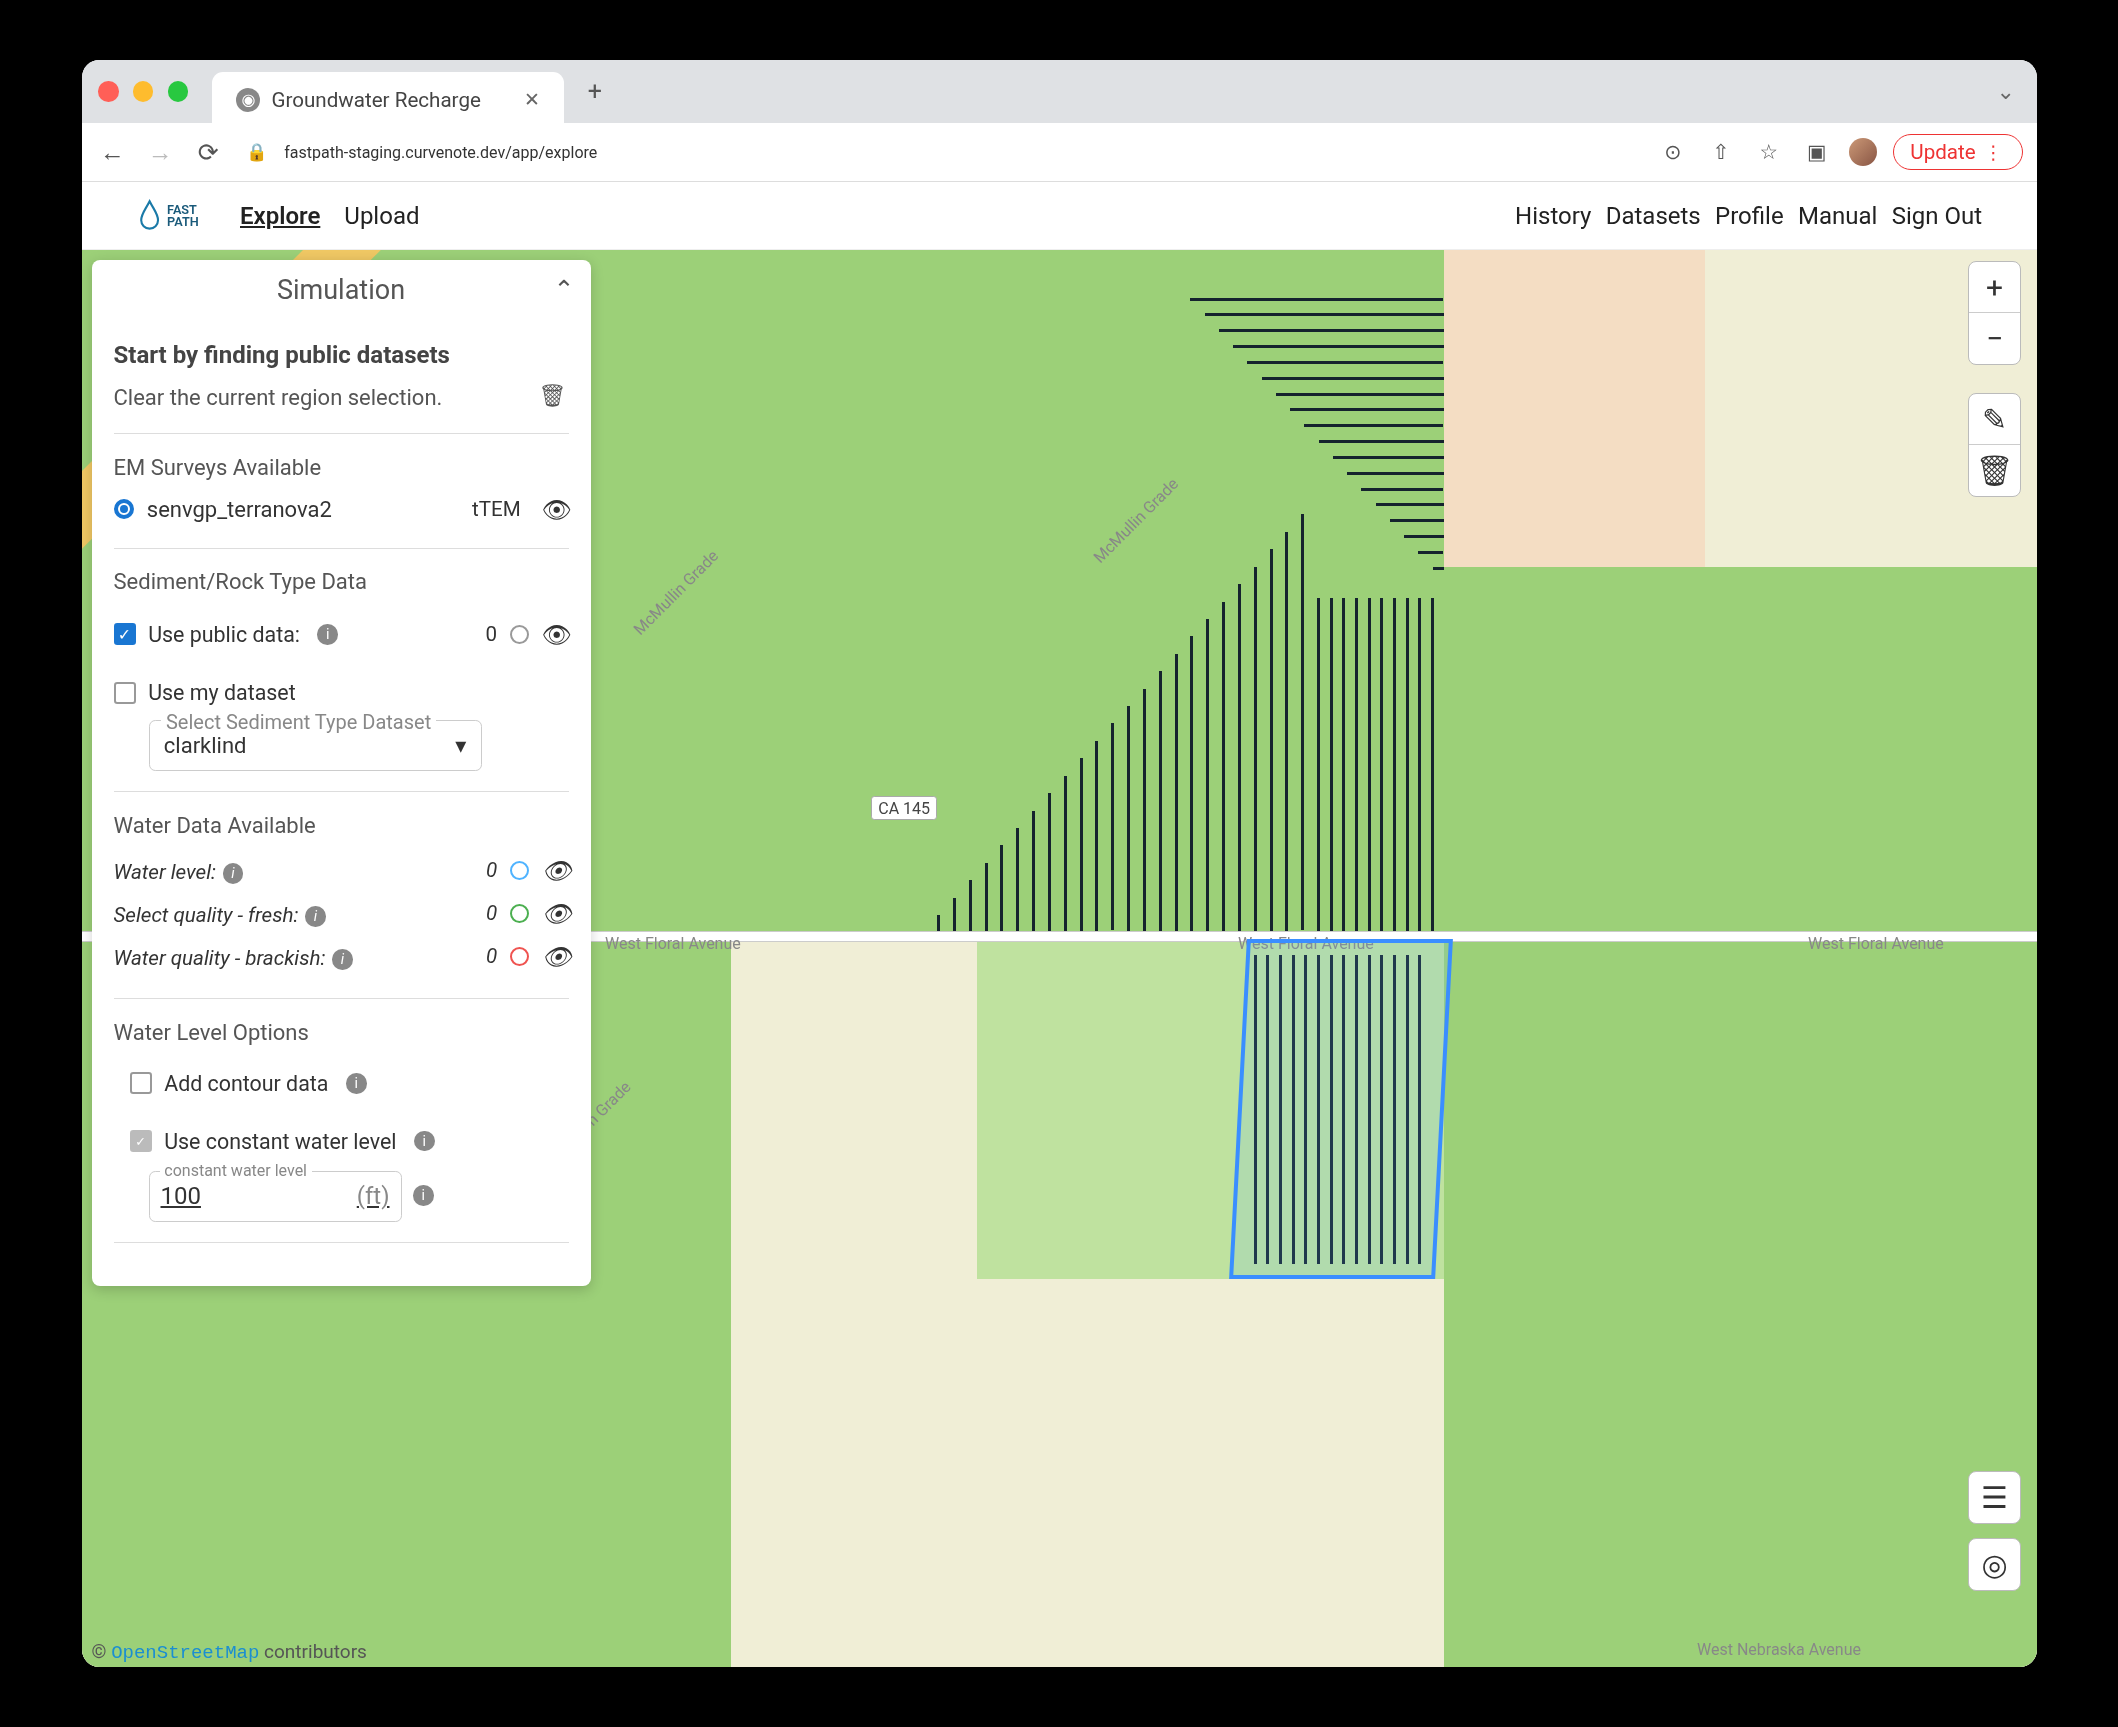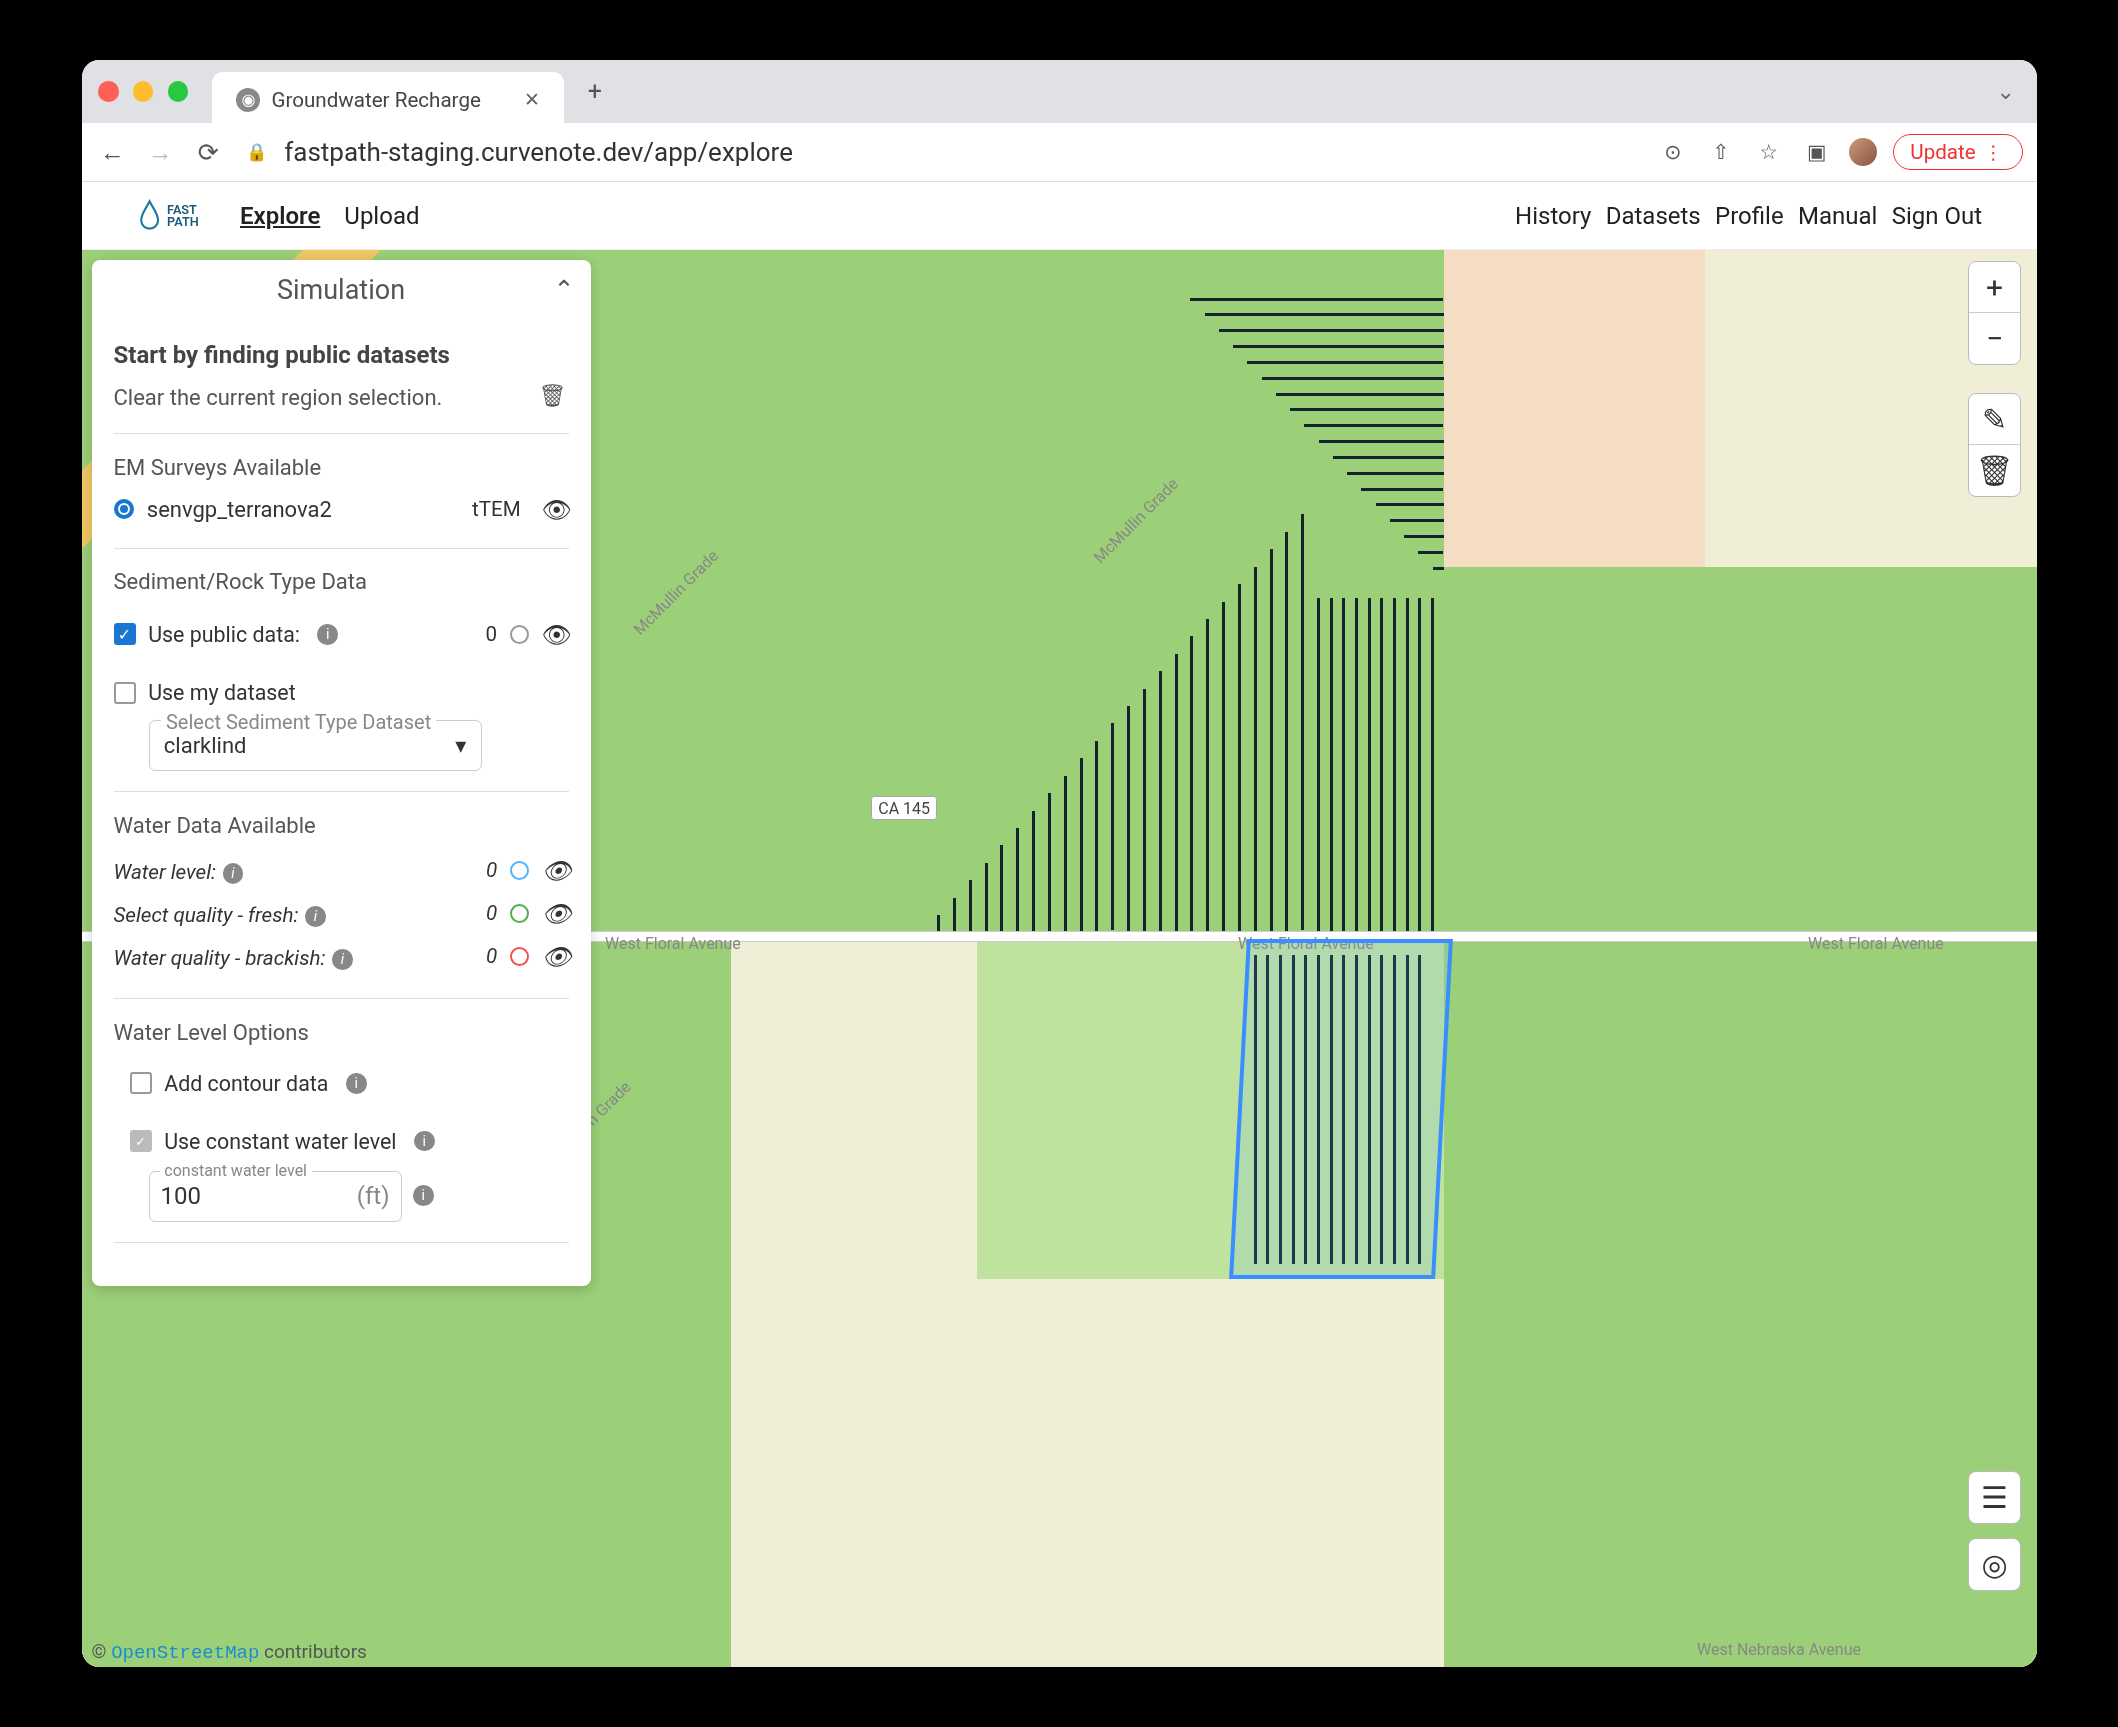--- a/index.html
+++ b/index.html
@@ -16,21 +16,21 @@
 .tab .favicon { width: 24px; height: 24px; border-radius: 50%; background: #888; display:flex;align-items:center;justify-content:center;color:#fff;font-size:16px; }
 .tab .title { font-size: 20.6px; color: #444; }
 .tab .close { margin-left: 32px; font-size: 19px; color: #666; }
 .newtab { margin-left: 24px; font-size: 25px; color: #555; }
 .chev { position: absolute; right: 22px; font-size: 22px; color: #666; }
 
 .addrbar { height: 59px; background: #fff; border-bottom: 0.8px solid #ddd; display: flex; align-items: center; padding: 0 14.3px; gap: 16px; }
 .navbtn { width: 32px; height: 32px; display: flex; align-items: center; justify-content: center; color: #555; font-size: 25px; }
 .navbtn.dis { color: #bbb; }
 .lock { color: #666; font-size: 17.4px; margin-left: 6.3px; }
-.url { font-size: 26px; color: #333; flex: 1; }
+.url { font-size: 16px; color: #333; flex: 1; }
 .iconbtn { width: 32px; height: 32px; display: flex; align-items: center; justify-content: center; color: #555; font-size: 20.6px; }
 .avatar { width: 28.5px; height: 28.5px; border-radius: 50%; background: linear-gradient(135deg,#c97,#854); }
 .update { border: 1.6px solid #e33; color: #e33; border-radius: 24px; padding: 4.8px 19px 4.8px 16px; font-size: 20.6px; display: flex; align-items: center; gap: 8px; }
 .update .dots { font-size: 19px; }
 
 .appheader { height: 68px; background: #fff; border-bottom: 0.8px solid #eee; display: flex; align-items: center; padding: 0 55px; }
 .logo { width: 87px; height: 48px; display: flex; align-items: center; gap: 4.8px; }
 .logo svg { width: 28.5px; height: 40px; }
 .logo .txt { font-size: 12.7px; color: #1a5a7a; font-weight: 600; line-height: 0.9; }
 .mainnav { display: flex; gap: 24px; margin-left: 16px; }
@@ -92,21 +92,21 @@
 .select { width: 333px; height: 51px; border: 1.6px solid #ccc; border-radius: 6.3px; padding: 0 14.3px; display: flex; align-items: center; justify-content: space-between; font-size: 22px; color: #333; }
 
 .waterrow { display: flex; align-items: flex-end; gap: 2px; padding: 8px 0; font-style: italic; }
 .waterrow .label { font-size: 20.6px; color: #333; }
 .dot.blue { border-color: #4fb3ff; }
 .dot.green { border-color: #4caf50; }
 .dot.red { border-color: #ef5350; }
 
 .inputwrap { margin: 11px 0 0 35px; position: relative; width: 253px; }
 .inputlabel { position: absolute; top: -9.5px; left: 11px; background: #fff; padding: 0 4.8px; font-size: 16px; color: #888; }
-.input { width: 100%; height: 51px; border: 1.6px solid #ccc; border-radius: 6.3px; padding: 0 11px; display: flex; align-items: center; justify-content: space-between; font-size: 24px; color: #333; }
+.input { width: 100%; height: 51px; border: 1.6px solid #ccc; border-radius: 6.3px; padding: 0 11px; display: flex; align-items: center; justify-content: space-between; font-size: 24px; color: #333; text-decoration: underline; }
 .input .unit { color: #888; }
 .inputside { position: absolute; right: -32px; top: 14.3px; }
 
 .startbtn { display: block; margin: 24px auto 3.2px auto; border: 1.6px solid #2e7d32; color: #2e7d32; background: #fff; font-size: 22px; font-weight: 600; padding: 14.3px 27px; border-radius: 6.3px; letter-spacing: 0.4px; }
 
 .mapctrl { position: absolute; right: 16px; background: #fff; border: 1.6px solid #bbb; border-radius: 8px; overflow: hidden; }
 .mapctrl.zoom { top: 11px; }
 .mapctrl.edit { top: 143px; }
 .mapctrl .btn { width: 51px; height: 51px; display: flex; align-items: center; justify-content: center; font-size: 30px; color: #333; border-bottom: 0.8px solid #ccc; }
 .mapctrl .btn:last-child { border-bottom: none; }

